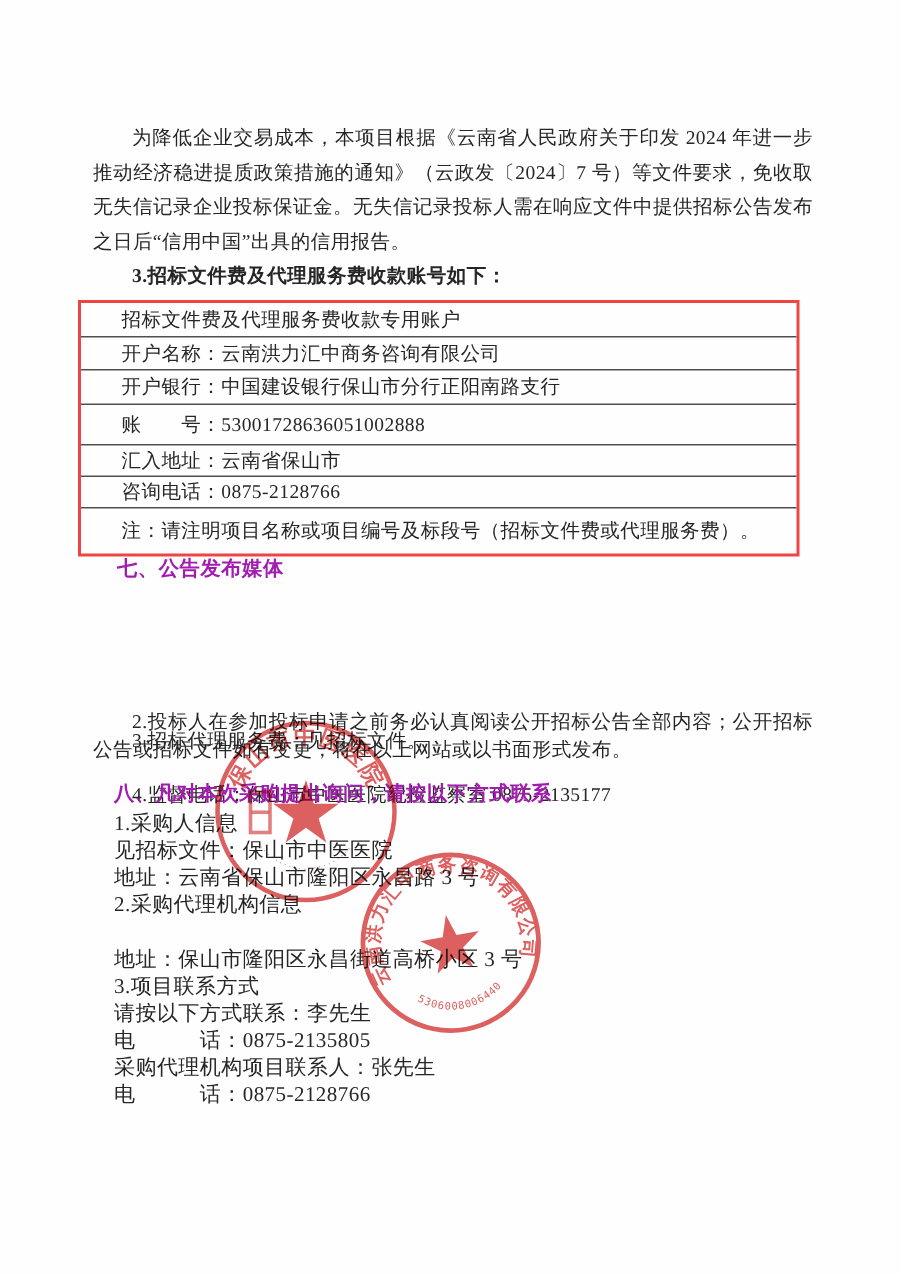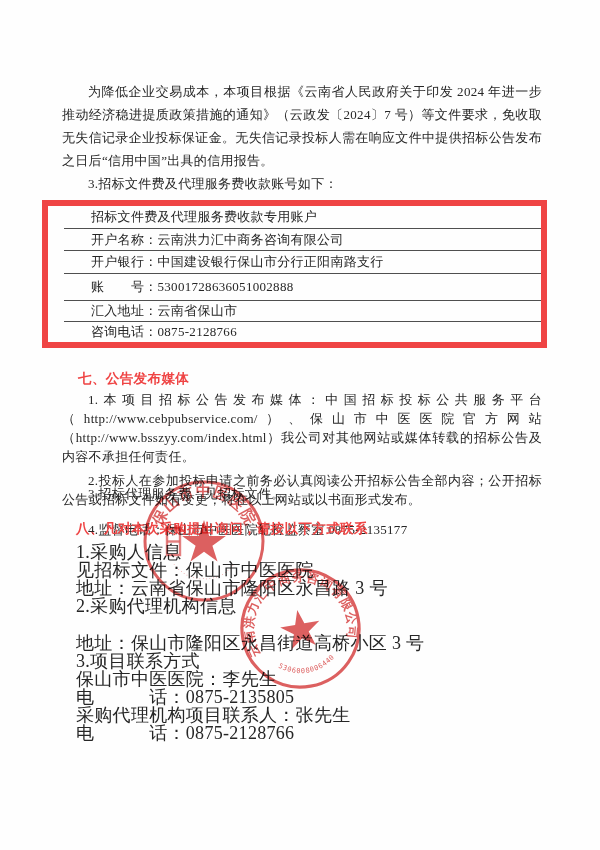--- a/index.html
+++ b/index.html
@@ -13,77 +13,77 @@
   }
   .blk{
     position:absolute;left:62px;width:480px;
     font-size:13px;line-height:23px;text-align:justify;
     letter-spacing:.3px;
   }
   .indent2{text-indent:2em;}
   .s7p{line-height:19px;}
   .heading{
     position:absolute;left:62px;width:480px;padding-left:16px;
-    font-size:13.5px;font-weight:bold;color:#ef4444;letter-spacing:.4px;
+    font-size:13.5px;font-weight:bold;color:#a21caf;letter-spacing:.4px;
   }
   
   .acct-table{
-    position:absolute;left:42px;top:200px;width:477px;
-    border:6px solid #ef4444;background:transparent;padding-left:16px;
+    position:absolute;left:52px;top:200px;width:477px;
+    border:2px solid #ef4444;background:transparent;
   }
   .acct-row{
     display:flex;align-items:center;
     border-bottom:1px solid #4f4f4f;
     padding-left:27px;font-size:13px;letter-spacing:.3px;
   }
   .acct-row:last-child{border-bottom:none;}
   .rh22{height:22px}.rh21{height:21px}.rh26{height:26px}.rh20{height:20px}.rh30{height:30px}
   
   .s8line{
     position:absolute;left:62px;width:480px;padding-left:14px;
-    font-size:18px;letter-spacing:.3px;white-space:pre;
+    font-size:14px;letter-spacing:.3px;white-space:pre;
   }
   
   .stamp{
     position:absolute;pointer-events:none;
     mix-blend-mode:multiply;opacity:.88;
   }
   .stamp svg{display:block;}
 </style>
 </head>
 <body>
 
 <div class="page">
 
   <div class="blk indent2" style="top:80px;">为降低企业交易成本，本项目根据《云南省人民政府关于印发 2024 年进一步推动经济稳进提质政策措施的通知》（云政发〔2024〕7 号）等文件要求，免收取无失信记录企业投标保证金。无失信记录投标人需在响应文件中提供招标公告发布之日后“信用中国”出具的信用报告。</div>
-  <div class="blk indent2" style="top:172px;">3.招标文件费及代理服务费收款账号如下：</div>
+  <div class="blk indent2" style="top:172px;font-weight:bold;">3.招标文件费及代理服务费收款账号如下：</div>
 
   <div class="acct-table">
     <div class="acct-row rh22">招标文件费及代理服务费收款专用账户</div>
     <div class="acct-row rh21">开户名称：云南洪力汇中商务咨询有限公司</div>
     <div class="acct-row rh22">开户银行：中国建设银行保山市分行正阳南路支行</div>
     <div class="acct-row rh26">账　　号：53001728636051002888</div>
     <div class="acct-row rh20">汇入地址：云南省保山市</div>
     <div class="acct-row rh20">咨询电话：0875-2128766</div>
+    <div class="acct-row rh30">注：请注明项目名称或项目编号及标段号（招标文件费或代理服务费）。</div>
   </div>
 
   <div class="heading" style="top:370px;">七、公告发布媒体</div>
-  <div class="blk s7p indent2" style="top:390px;">1.本项目招标公告发布媒体：中国招标投标公共服务平台（http://www.cebpubservice.com/）、保山市中医医院官方网站（http://www.bsszyy.com/index.html）我公司对其他网站或媒体转载的招标公告及内容不承担任何责任。</div>
   <div class="blk s7p indent2" style="top:447px;margin-top:24px;">2.投标人在参加投标申请之前务必认真阅读公开招标公告全部内容；公开招标公告或招标文件如有变更，将在以上网站或以书面形式发布。</div>
   <div class="blk s7p indent2" style="top:484px;">3.招标代理服务费：见招标文件。</div>
   <div class="blk s7p indent2" style="top:502px;margin-top:18px;">4.监督电话：保山市中医医院纪检监察室 0875-2135177</div>
 
   <div class="heading" style="top:520px;padding-left:14px;">八、凡对本次采购提出询问，请按以下方式联系</div>
   <div class="s8line" style="top:540px;">1.采购人信息</div>
   <div class="s8line" style="top:558px;">见招标文件：保山市中医医院</div>
   <div class="s8line" style="top:576px;">地址：云南省保山市隆阳区永昌路 3 号</div>
   <div class="s8line" style="top:594px;">2.采购代理机构信息</div>
   <div class="s8line" style="top:631px;">地址：保山市隆阳区永昌街道高桥小区 3 号</div>
   <div class="s8line" style="top:649px;">3.项目联系方式</div>
-  <div class="s8line" style="top:667px;">保山市中医医院：李先生</div>
+  <div class="s8line" style="top:667px;">请按以下方式联系：李先生</div>
   <div class="s8line" style="top:685px;">电　　　话：0875-2135805</div>
   <div class="s8line" style="top:703px;">采购代理机构项目联系人：张先生</div>
   <div class="s8line" style="top:721px;">电　　　话：0875-2128766</div>
 
   <div class="stamp" style="left:140px;top:477px;width:128px;height:128px;">
     <svg width="128" height="128" viewBox="0 0 128 128">
       <circle cx="64" cy="64" r="59" fill="none" stroke="#d94a4a" stroke-width="3"></circle>
       <path id="h-ring" d="M 21.7 48.6 A 45 45 0 0 1 106.3 48.6" fill="none"></path>
       <text font-size="15" font-weight="bold" fill="#d94a4a" letter-spacing="1">
         <textPath href="#h-ring" startOffset="50%" text-anchor="middle">保山市中医医院</textPath>

